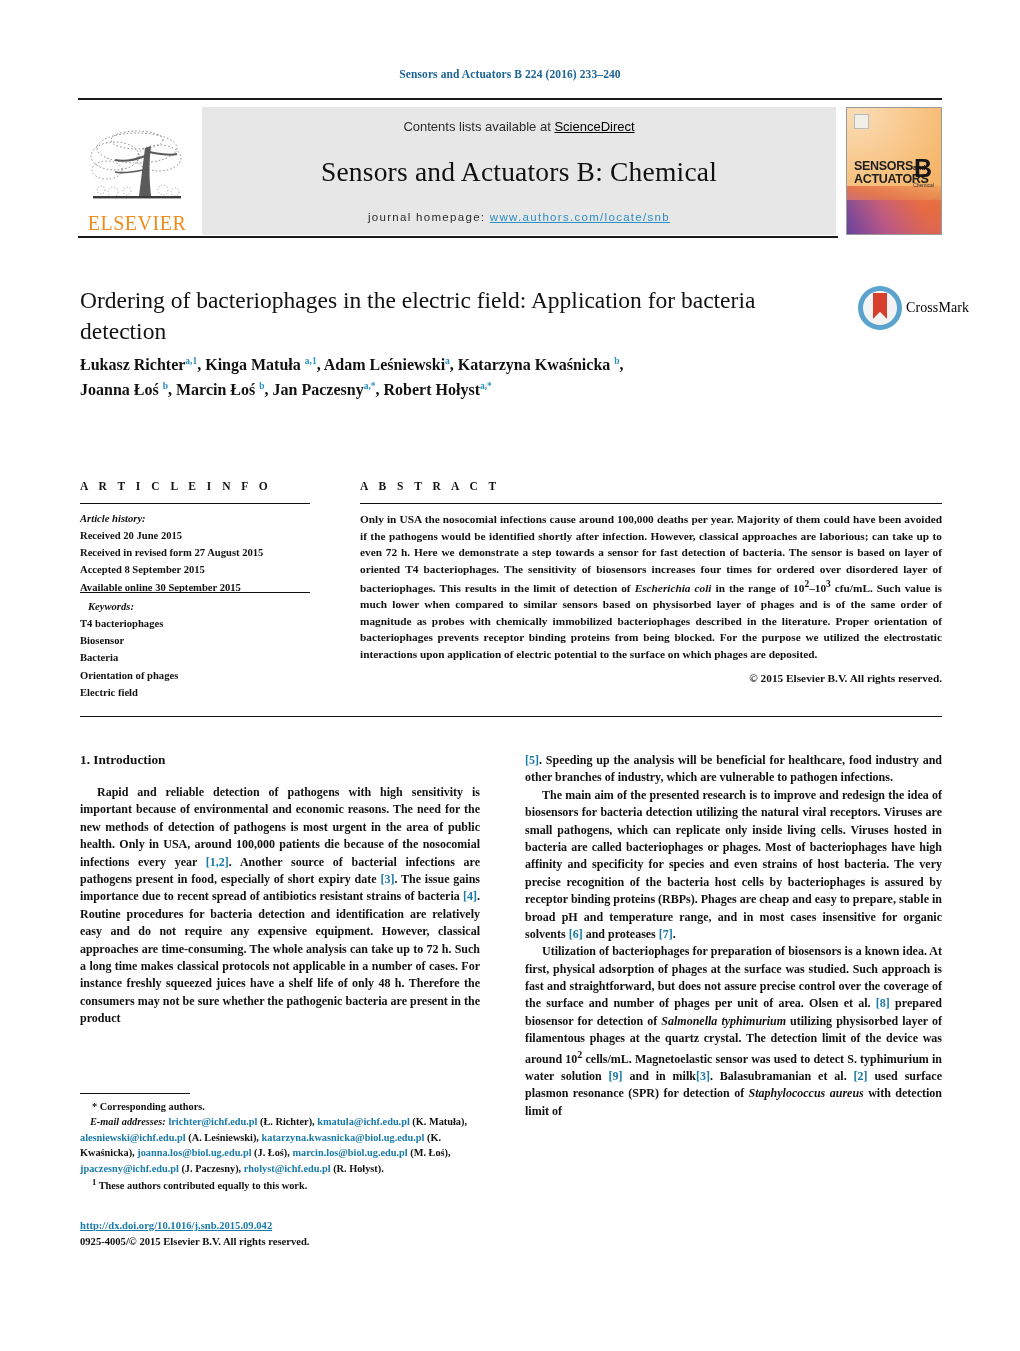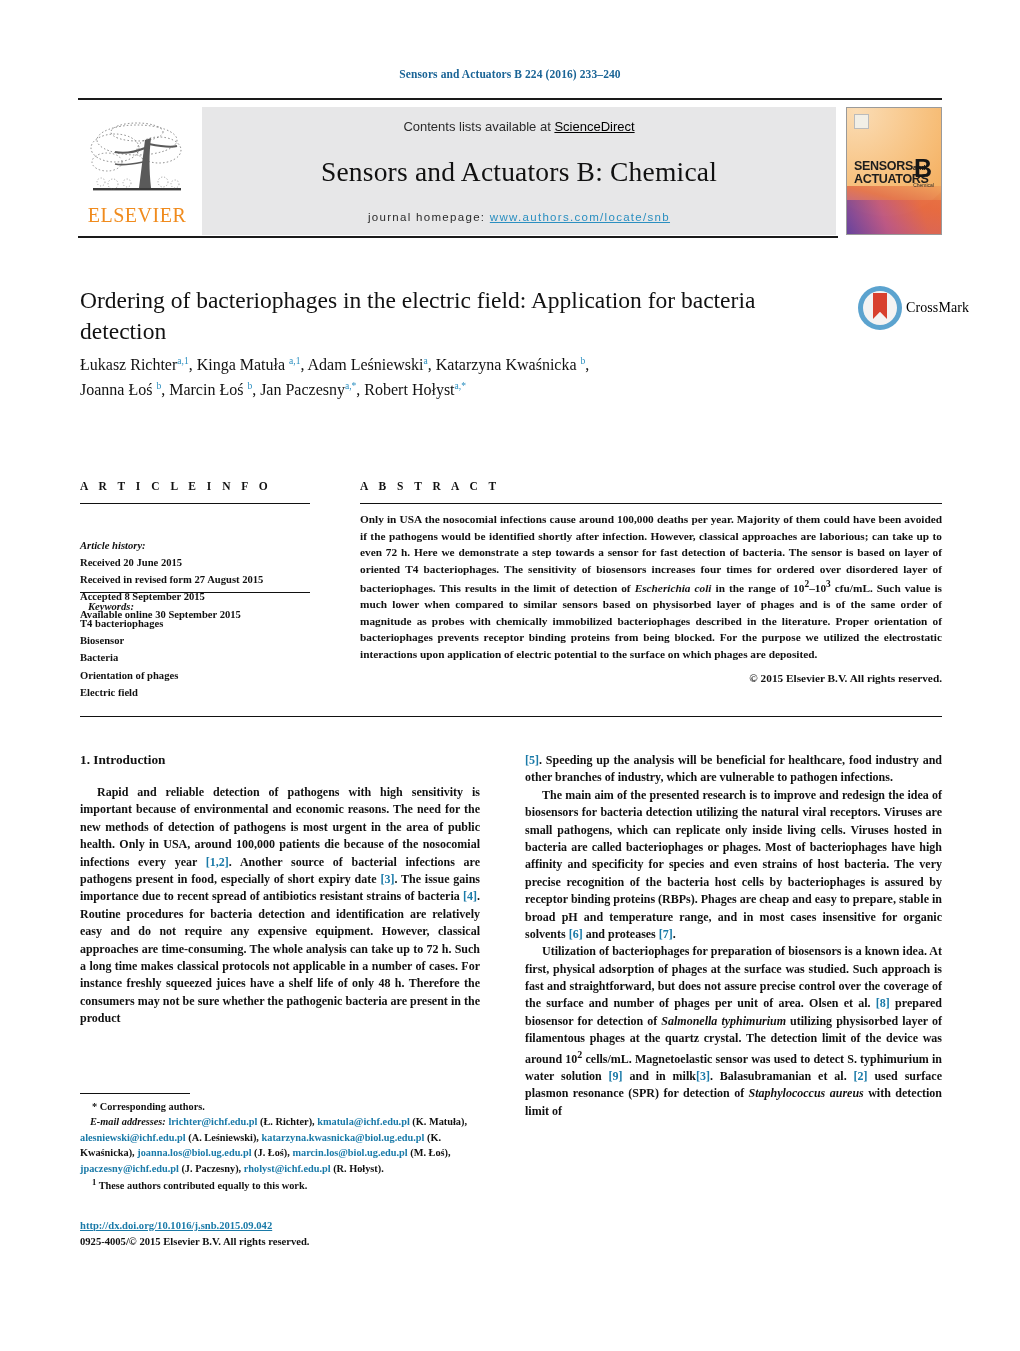--- a/index.html
+++ b/index.html
@@ -38,21 +38,21 @@
     display: flex;
     align-items: stretch;
   }
   .elsevier-block {
     width: 118px;
     flex: 0 0 118px;
     display: flex;
     flex-direction: column;
     align-items: center;
     justify-content: flex-end;
-    padding-bottom: 10px;
+    padding-bottom: 2px;
   }
   .tree-svg { display:block; }
   .elsevier-word {
     font-family: "Liberation Serif", serif;
     font-size: 20px;
     letter-spacing: 0.5px;
     color: #f08b1d;
     font-weight: normal;
     line-height: 1;
     margin-top: 1px;
@@ -203,20 +203,21 @@
 
   
   .authors {
     position: absolute;
     top: 353px; left: 80px;
     width: 780px;
     font-family: "Liberation Serif", serif;
     font-size: 16px;
     line-height: 1.55;
     color: #111;
+    font-weight: bold;
   }
   .authors sup { color: #2b8fc0; font-size: 9.5px; }
   .affils {
     position: absolute;
     top: 406px; left: 80px;
     width: 800px;
     font-family: "Liberation Serif", serif;
     font-style: italic;
     font-size: 9.6px;
     font-weight: bold;
@@ -256,21 +257,21 @@
   .info-col {
     position: absolute;
     top: 510px; left: 80px;
     width: 240px;
     font-family: "Liberation Serif", serif;
     font-size: 10.6px;
     font-weight: bold;
     line-height: 1.62;
     color: #111;
   }
-  .info-col .lbl { font-style: italic; margin-top: 27px; }
+  .info-col .lbl { font-style: italic; }
   .info-rule2 {
     position: absolute; top: 592px; left: 80px; width: 230px;
     border-top: 1.4px solid #111;
   }
   .kw-col {
     position: absolute;
     top: 598px; left: 80px;
     width: 240px;
     font-family: "Liberation Serif", serif;
     font-size: 10.6px;

